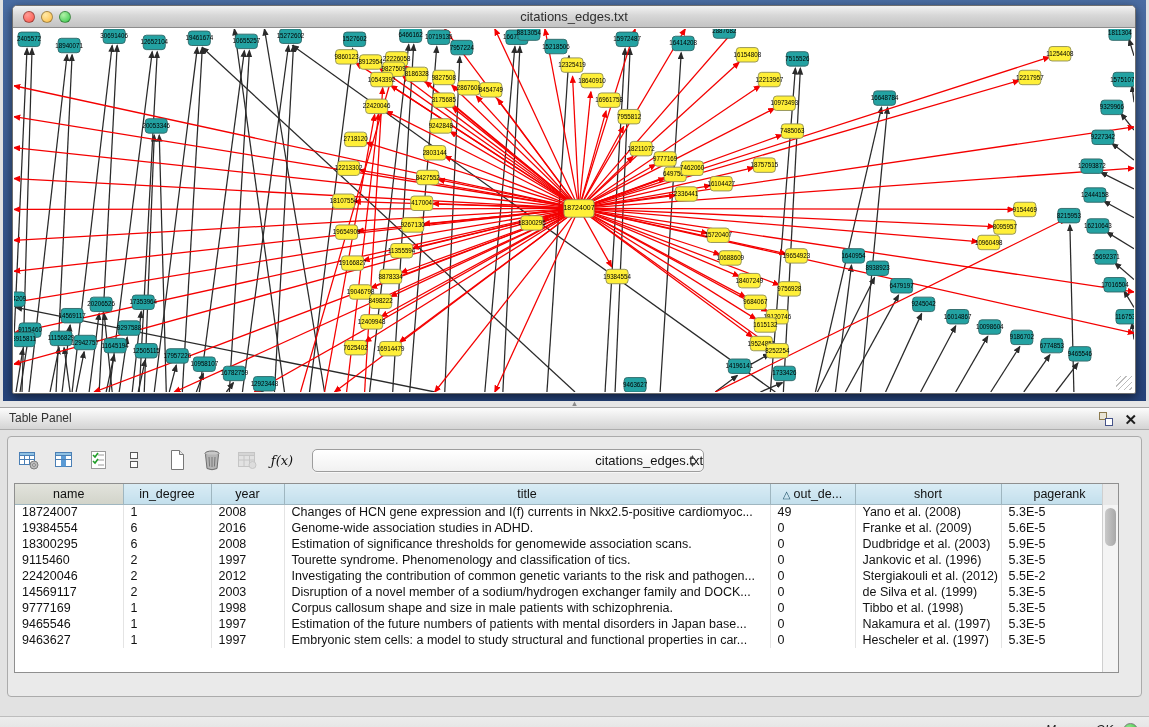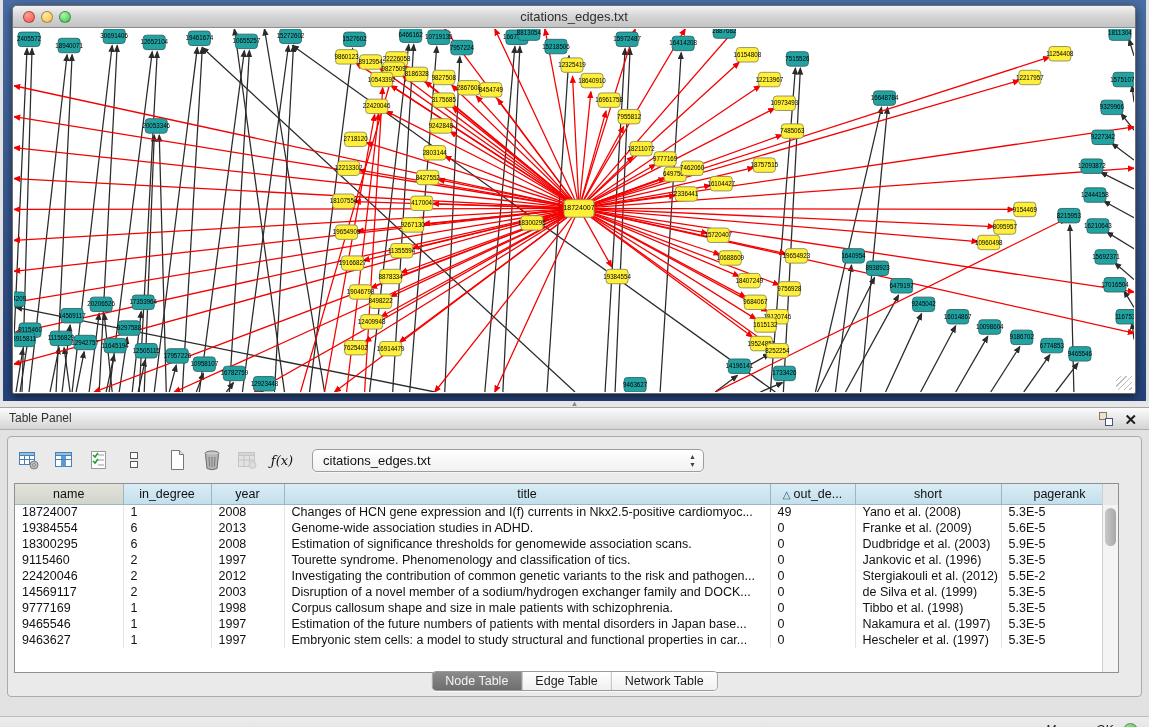--- a/index.html
+++ b/index.html
@@ -35,21 +35,21 @@
     background:linear-gradient(#fcfcfc,#d4d4d4); border-top:1px solid #a5a5a5; border-bottom:1px solid #adadad; }
   .tp-header .tp-title { position:absolute; left:9px; top:0; line-height:21px; font-size:12px; color:#333; }
   .tp-float { position:absolute; right:36px; top:4px; width:14px; height:14px; cursor:pointer; }
   .tp-float .sq1 { position:absolute; left:0; top:0; width:8px; height:8px; border:1.5px solid #8c7a4e; background:#e9e4d4; }
   .tp-float .sq2 { position:absolute; right:0; bottom:0; width:8px; height:8px; border:1.5px solid #47548a; background:#fff; }
   .tp-close { position:absolute; right:12px; top:1px; font-size:15px; font-weight:bold; color:#1d1d1d; cursor:pointer; line-height:21px; }
 
   
   .tp-container { position:absolute; left:7px; top:436px; width:1135px; height:261px;
     background:#eaeaea; border:1px solid #ababab; border-radius:4px; }
-  .toolbar { position:absolute; left:8px; top:6px; height:34px; display:flex; align-items:center; gap:9px; }
+  .toolbar { position:absolute; left:8px; top:6px; height:34px; display:flex; align-items:center; gap:9px;text-align:right; }
   .tool-btn { width:26px; height:26px; display:flex; align-items:center; justify-content:center; cursor:pointer; }
   .tool-btn.disabled { opacity:.45; cursor:default; }
   .fx-label { font-family:"DejaVu Serif",serif; font-style:italic; font-size:13px; color:#111; }
   .combo { position:relative; margin-left:8px; width:392px; height:23px; background:linear-gradient(#ffffff,#f1f1f1);
     border:1px solid #9d9d9d; border-radius:5px; box-shadow:inset 0 1px 1px rgba(255,255,255,.8), 0 1px 0 rgba(255,255,255,.6);
     font-size:13px; color:#111; line-height:21px; padding-left:10px; cursor:pointer; }
   .combo .arrows { position:absolute; right:7px; top:3px; display:flex; flex-direction:column; line-height:8px; font-size:7px; color:#444; }
 
   .table-wrap { position:absolute; left:6px; top:46px; width:1105px; height:190px;
     background:#fff; border:1px solid #8f8f8f; overflow:hidden; }
@@ -635,21 +635,21 @@
             <td>1</td>
             <td>2008</td>
             <td>Changes of HCN gene expression and I(f) currents in Nkx2.5-positive cardiomyoc...</td>
             <td>49</td>
             <td class="c-short">Yano et al. (2008)</td>
             <td>5.3E-5</td>
           </tr>
           <tr>
             <td>19384554</td>
             <td>6</td>
-            <td>2013</td>
+            <td>2016</td>
             <td>Genome-wide association studies in ADHD.</td>
             <td>0</td>
             <td class="c-short">Franke et al. (2009)</td>
             <td>5.6E-5</td>
           </tr>
           <tr>
             <td>18300295</td>
             <td>6</td>
             <td>2008</td>
             <td>Estimation of significance thresholds for genomewide association scans.</td>
@@ -712,23 +712,18 @@
             <td>5.3E-5</td>
           </tr>
         </tbody>
     </table>
     <div class="hscroll-corner"></div>
     <div class="vscroll">
       <div class="thumb"></div>
     </div>
   </div>
 
-  <div class="tabs">
-    <span class="tab selected">Node Table</span>
-    <span class="tab">Edge Table</span>
-    <span class="tab">Network Table</span>
-  </div>
 </div>
 
 <div class="statusbar">
   <span class="mem-label">Memory: OK</span>
   <span class="mem-led"></span>
 </div>
 
 </body></html>

